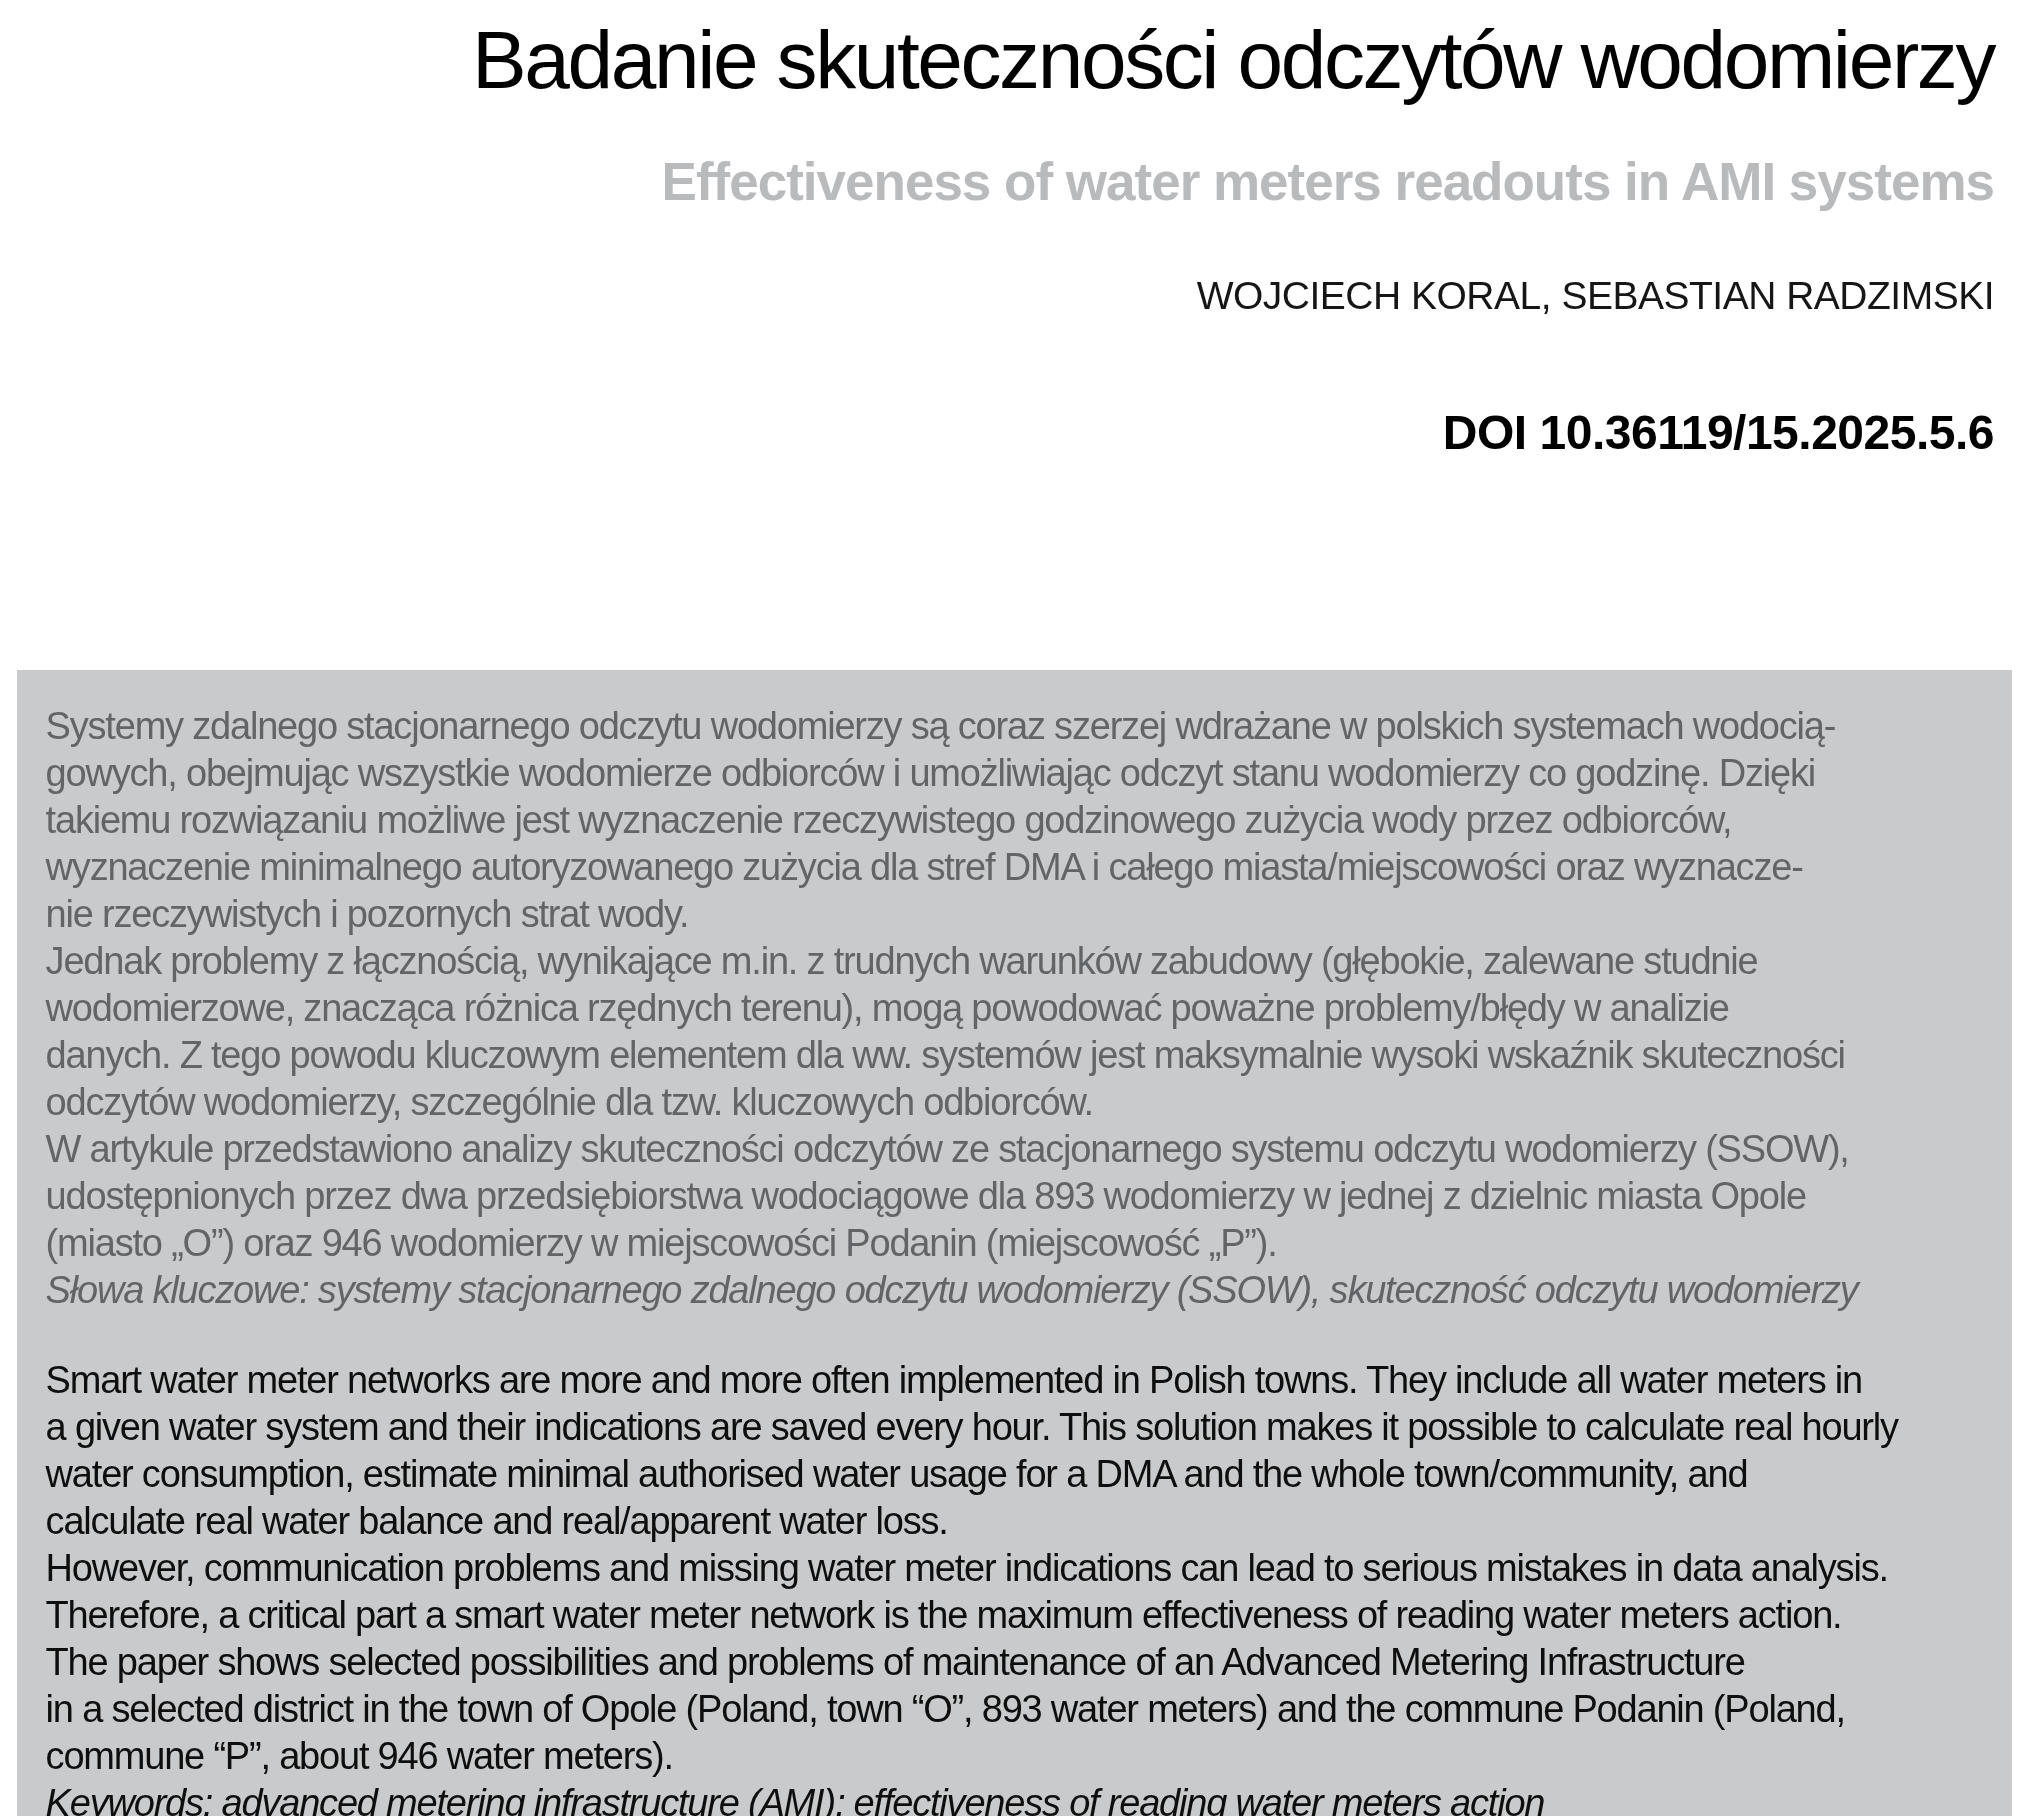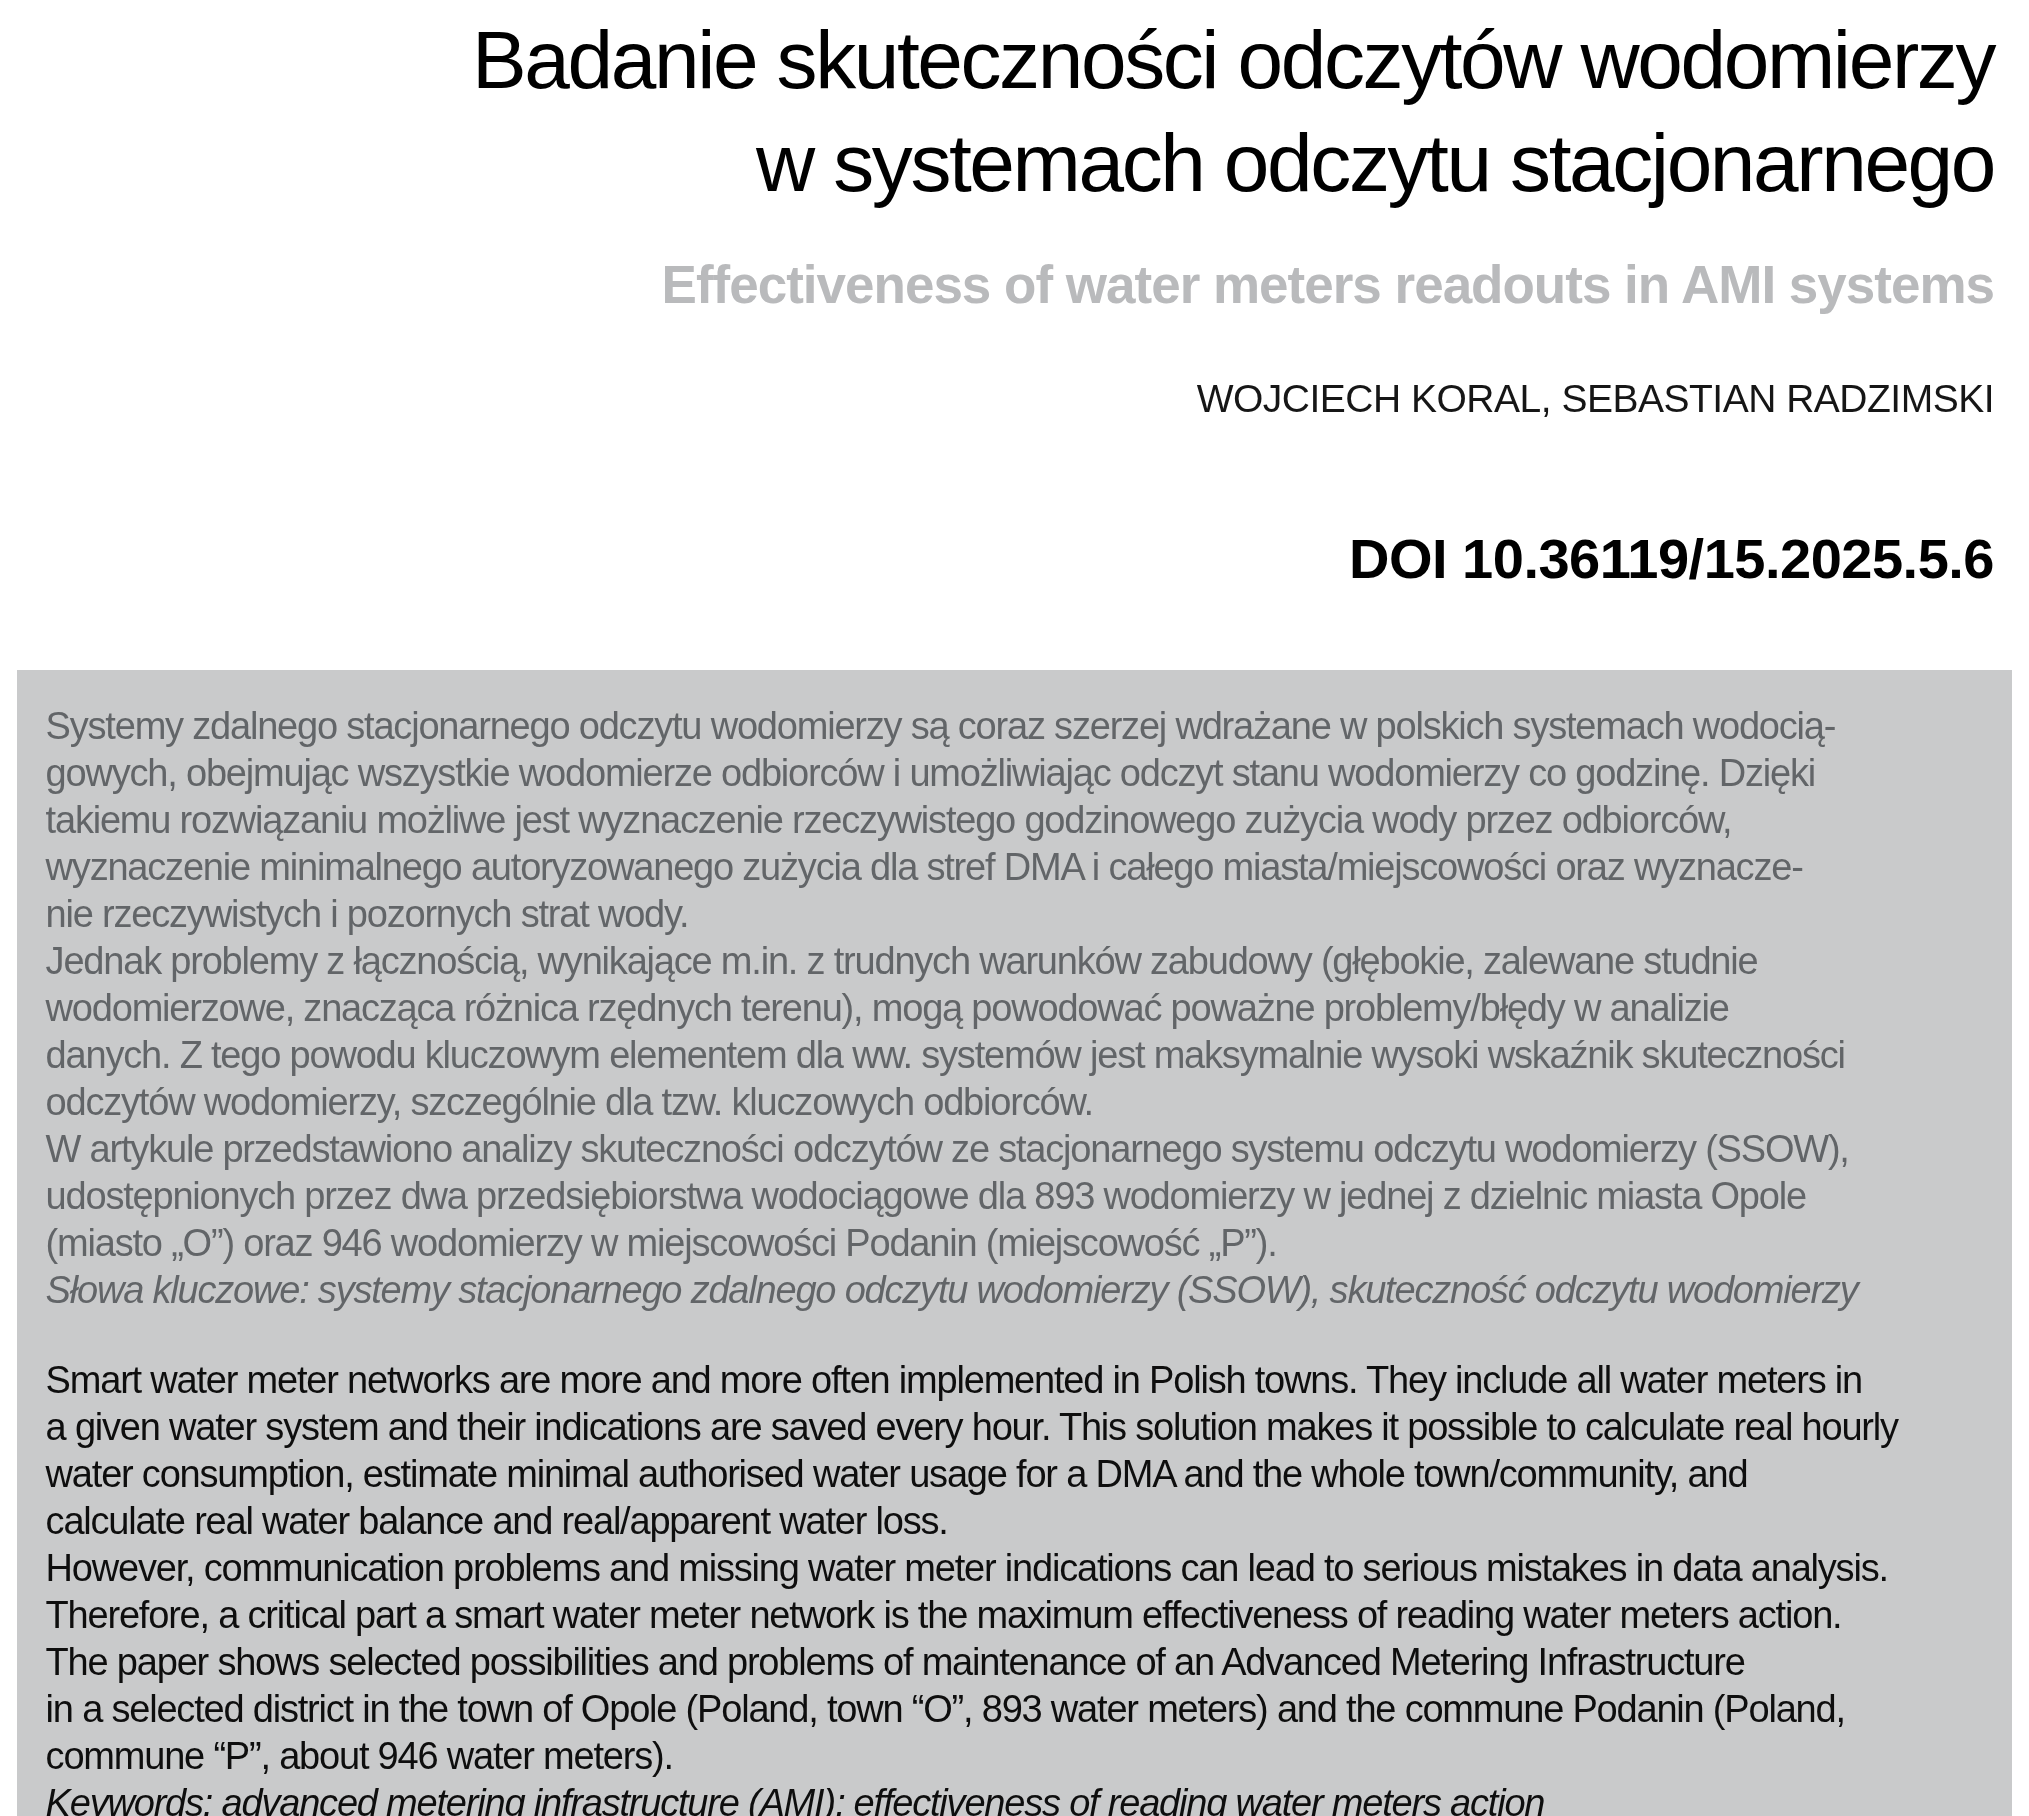--- a/index.html
+++ b/index.html
@@ -38,22 +38,22 @@
   }
   .authors {
     margin-top: 60px;
     font-size: 39px;
     font-weight: normal;
     color: #161616;
     line-height: 47px;
     letter-spacing: -0.5px;
   }
   .doi {
-    margin-top: 109px;
-    font-size: 56px;
+    margin-top: 86px;
+    font-size: 48px;
     font-weight: bold;
     color: var(--title_black, #000000);
     line-height: 55px;
     letter-spacing: -0.5px;
   }
 
   
   .abstract-box {
     position: absolute;
     left: 16.6px;
@@ -76,21 +76,20 @@
   .en { color: var(--en_text, #0e0e0e); }
   .kw { font-style: italic; }
   .para-gap { height: 43px; }
 </style>
 </head>
 <body>
 
 <div class="header">
   <h1 class="title">
     <div>Badanie skuteczności odczytów wodomierzy</div>
-    <div>w systemach odczytu stacjonarnego</div>
   </h1>
   <div class="subtitle">Effectiveness of water meters readouts in AMI systems</div>
   <div class="authors">WOJCIECH KORAL, SEBASTIAN RADZIMSKI</div>
   <div class="doi">DOI 10.36119/15.2025.5.6</div>
 </div>
 
 <div class="abstract-box">
   <div class="block pl">Systemy zdalnego stacjonarnego odczytu wodomierzy są coraz szerzej wdrażane w polskich systemach wodocią-
 gowych, obejmując wszystkie wodomierze odbiorców i umożliwiając odczyt stanu wodomierzy co godzinę. Dzięki
 takiemu rozwiązaniu możliwe jest wyznaczenie rzeczywistego godzinowego zużycia wody przez odbiorców,

